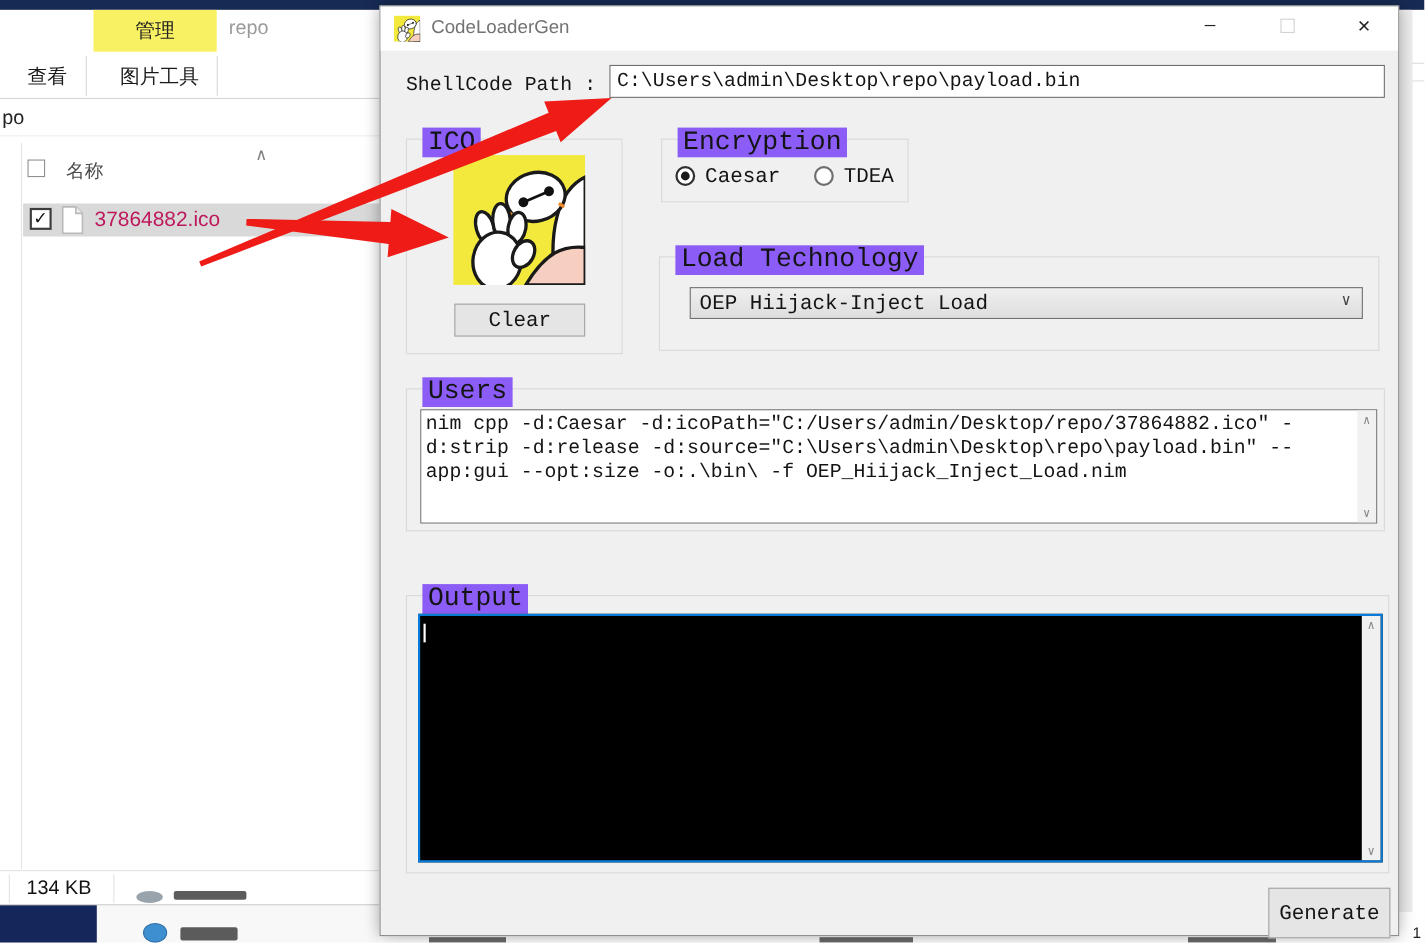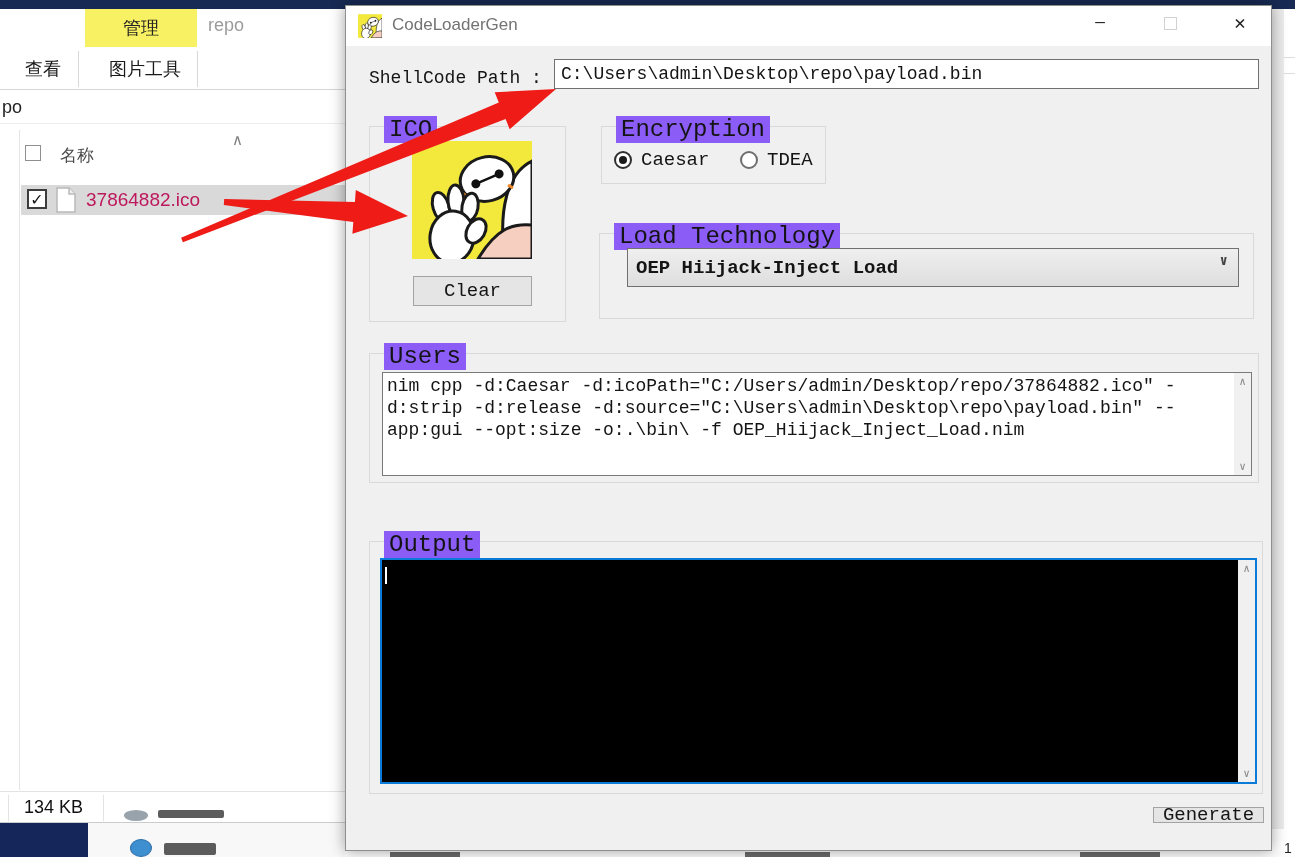--- a/index.html
+++ b/index.html
@@ -69,43 +69,43 @@
 
   .g-enc { left:255px; top:120px; width:225px; height:58px; }
   .radio-row { position:absolute; top:22px; left:12px; display:flex; align-items:center; }
   .radio { width:18px; height:18px; border-radius:50%; background:#fff; border:2px solid #2f2f2f;
     display:flex; align-items:center; justify-content:center; }
   .radio.off { border:2px solid #6e6e6e; }
   .radio-dot { width:8px; height:8px; border-radius:50%; background:#1a1a1a; }
   .radio-lbl { margin-left:9px; font-size:19px; color:#141414; }
 
   .g-load { left:253px; top:227px; width:655px; height:86px; }
-  .select { position:absolute; left:27px; top:14px; width:612px; height:39px;
+  .select { position:absolute; left:27px; top:27px; width:612px; height:29px;
     background:linear-gradient(#efefef,#dedede); border:1px solid #707070;
-    display:flex; align-items:center; font-size:19px; color:#141414; padding:0 8px;font-weight:bold; }
+    display:flex; align-items:center; font-size:19px; color:#141414; padding:0 8px; }
   .select-chevron { position:absolute; right:10px; top:3px; font-size:14px; color:#444; }
 
   .g-args { left:23px; top:347px; width:890px; height:130px; }
   .textbox { position:absolute; left:12px; top:18px; width:870px; height:104px;
     background:#fff; border:1px solid #7a7a7a; overflow:hidden; }
   .textbox-inner { position:absolute; left:4px; top:2px; width:790px;
     font-size:18px; line-height:22px; color:#141414; word-break:break-all; white-space:pre-wrap; }
   .vscroll { position:absolute; right:0; top:0; bottom:0; width:17px; background:#f1f1f1; }
   .vscroll .up, .vscroll .dn { position:absolute; left:0; width:17px; height:17px;
     display:flex; align-items:center; justify-content:center; font-size:11px; color:#868686; }
   .vscroll .up { top:0; } .vscroll .dn { bottom:0; }
 
   .g-out { left:23px; top:535px; width:894px; height:253px; }
   .console { position:absolute; left:10px; top:16px; width:877px; height:226px;
     background:#000; border:2px solid #0a7bd8; }
   .caret { position:absolute; left:3px; top:7px; width:2px; height:17px; background:#fff; }
   .console .vscroll { right:0; top:0; bottom:0; background:#f0f0f0; }
 
   .link { left:32px; top:808px; font-size:19px; color:#2245cf; text-decoration:underline; }
-  .btn-gen { left:807px; top:801px; width:111px; height:16px; position:absolute;text-align:right; }
+  .btn-gen { left:807px; top:801px; width:111px; height:46px; position:absolute;text-align:right; }
 
   
   .arrows { left:0; top:0; width:1295px; height:857px; pointer-events:none; z-index:40; }
   .z10 { z-index:10; }
   .z5 { z-index:5; }
 </style>
 </head>
 <body>
 
 <div id="stage">

